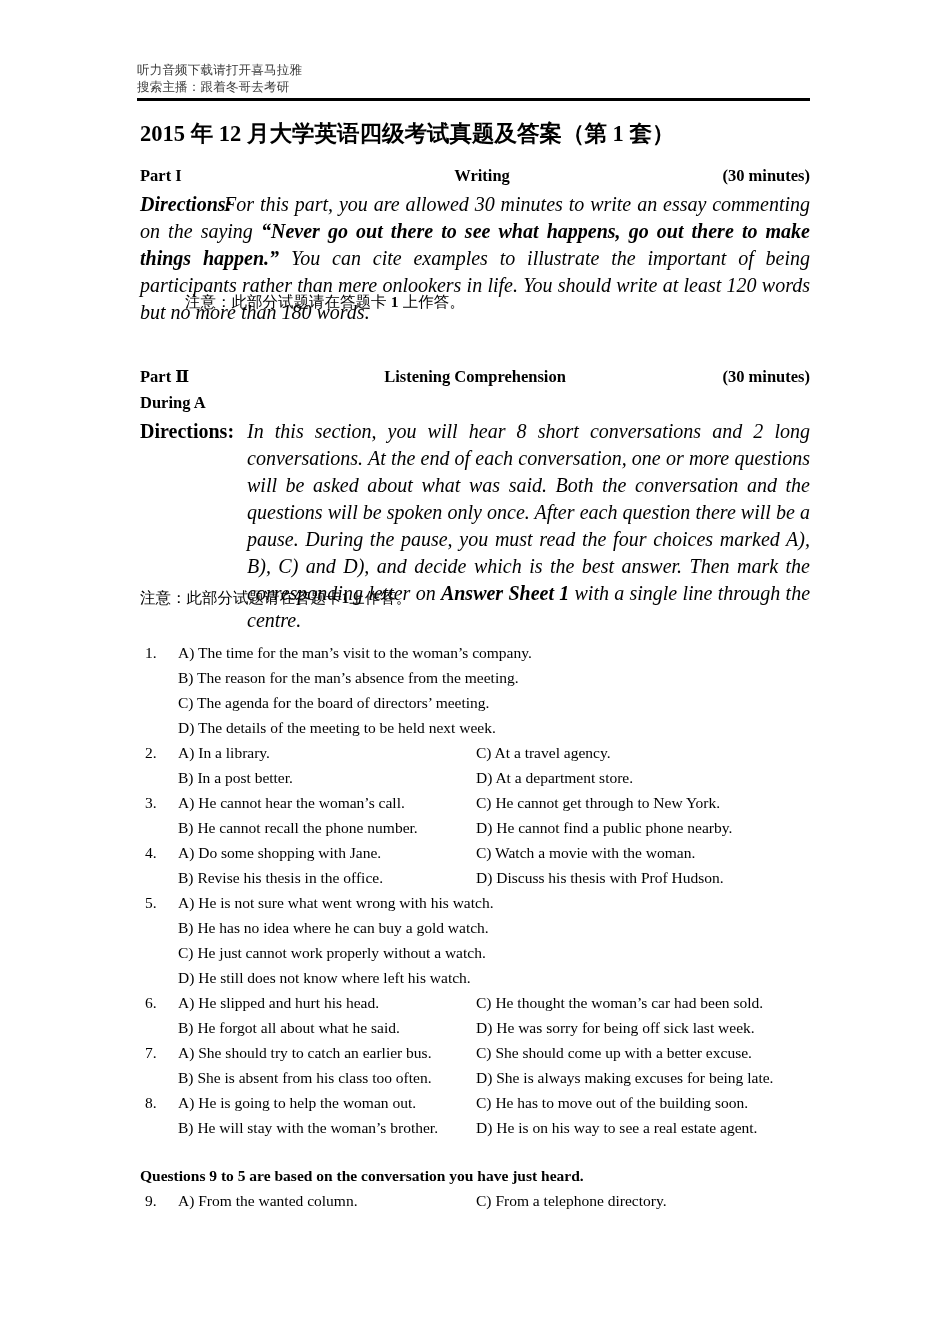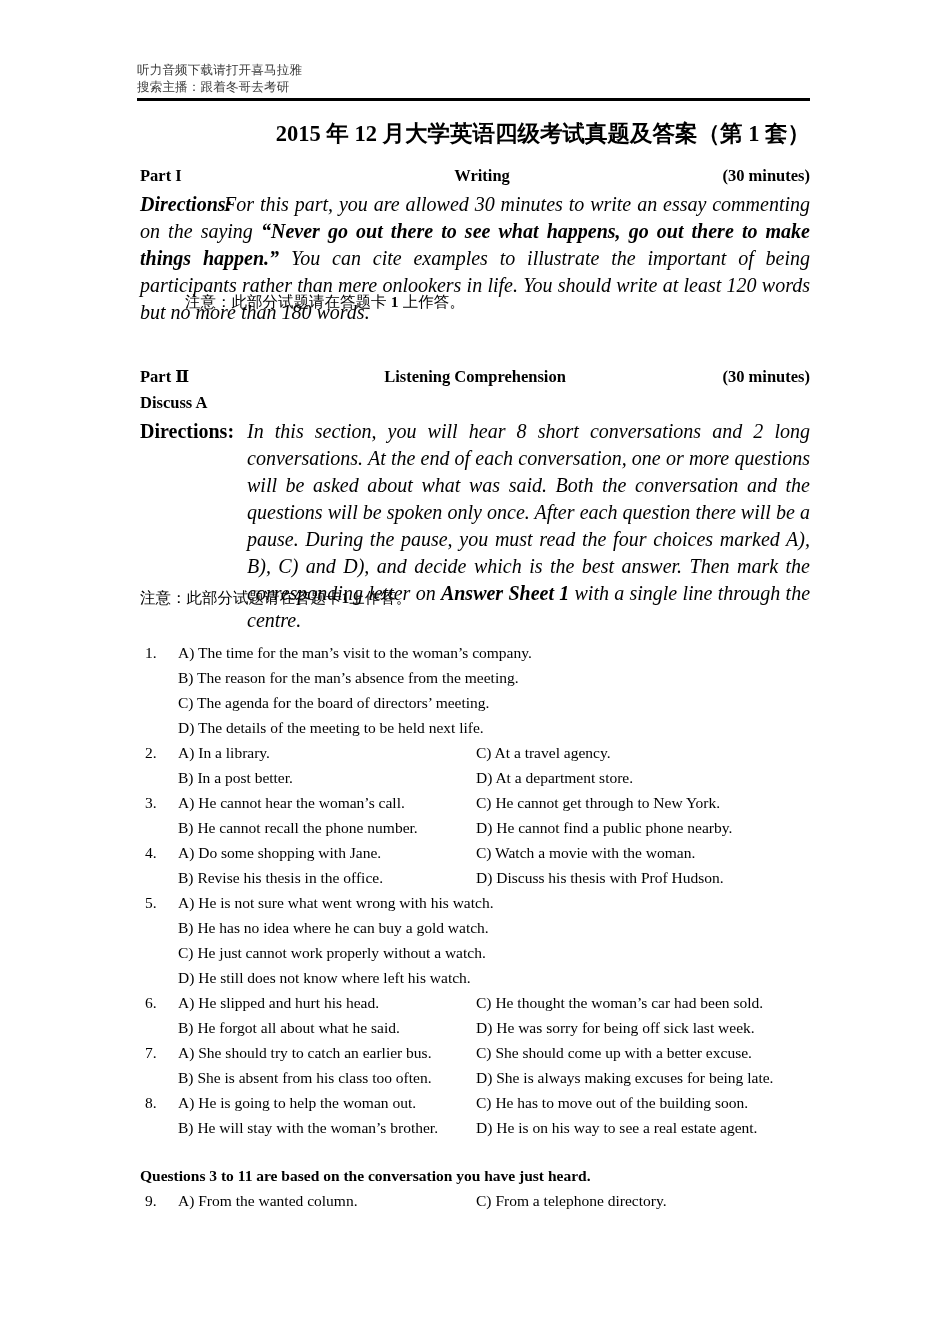--- a/index.html
+++ b/index.html
@@ -42,21 +42,21 @@
     margin-top: 2px;
     border-bottom: 3px solid #000;
     width: 673px;
   }
 
   .title {
     position: absolute;
     left: 140px;
     top: 119px;
     width: 670px;
-    text-align: right;
+    text-align: left;
     font-size: 22.5px;
     font-weight: bold;
     line-height: 30px;
     white-space: nowrap;
   }
 
   
   .sec-row {
     position: absolute;
     left: 140px;
@@ -186,21 +186,21 @@
   </div>
 
   <div class="zhuyi" style="left:185px; top:290px;"><span>注意：此部分试题请在答题卡 </span><span class="num">1</span><span> 上作答。</span></div>
 
   <div class="sec-row" style="top:367px;">
     <span class="left">Part Ⅱ</span>
     <span class="center c2">Listening Comprehension</span>
     <span class="right">(30 minutes)</span>
   </div>
 
-  <div class="subhead" style="top:393px;">Discuss A</div>
+  <div class="subhead" style="top:393px;">During A</div>
 
   <div class="dirblock d2" style="top:418px;">
     <span class="dlabel plain" style="font-weight:bold;font-style:normal;">Directions:</span>
     <div class="dbody"><span>In this section, you will hear 8 short conversations and 2 long conversations. At the end of each conversation, one or more questions will be asked about what was said. Both the conversation and the questions will be spoken only once. After each question there will be a pause. During the pause, you must read the four choices marked A), B), C) and D), and decide which is the best answer. Then mark the corresponding letter on </span><span class="b">Answer Sheet 1</span><span> with a single line through the centre.</span></div>
   </div>
 
   <div class="zhuyi" style="left:140px; top:586px;"><span>注意：此部分试题请在答题卡</span><span class="num">1</span><span>上作答。</span></div>
 
   <div class="qlist" id="qlist">
       <div class="qitem">
@@ -209,21 +209,21 @@
           <div class="orow">
             <div class="opt wide">A) The time for the man’s visit to the woman’s company.</div>
           </div>
           <div class="orow">
             <div class="opt wide">B) The reason for the man’s absence from the meeting.</div>
           </div>
           <div class="orow">
             <div class="opt wide">C) The agenda for the board of directors’ meeting.</div>
           </div>
           <div class="orow">
-            <div class="opt wide">D) The details of the meeting to be held next life.</div>
+            <div class="opt wide">D) The details of the meeting to be held next week.</div>
           </div>
         </div>
       </div>
       <div class="qitem">
         <div class="qnum">2.</div>
         <div class="qopts">
           <div class="orow">
             <div class="opt lft">A) In a library.</div>
             <div class="opt rgt">C) At a travel agency.</div>
           </div>
@@ -310,21 +310,21 @@
             <div class="opt rgt">C) He has to move out of the building soon.</div>
           </div>
           <div class="orow">
             <div class="opt lft">B) He will stay with the woman’s brother.</div>
             <div class="opt rgt">D) He is on his way to see a real estate agent.</div>
           </div>
         </div>
       </div>
     </div>
 
-  <div class="qheading" style="top:1163px;">Questions 3 to 11 are based on the conversation you have just heard.</div>
+  <div class="qheading" style="top:1163px;">Questions 9 to 5 are based on the conversation you have just heard.</div>
   <div class="qlist" id="q9list" style="top:1188px;">
       <div class="qitem">
         <div class="qnum">9.</div>
         <div class="qopts">
           <div class="orow">
             <div class="opt lft">A) From the wanted column.</div>
             <div class="opt rgt">C) From a telephone directory.</div>
           </div>
         </div>
       </div>

